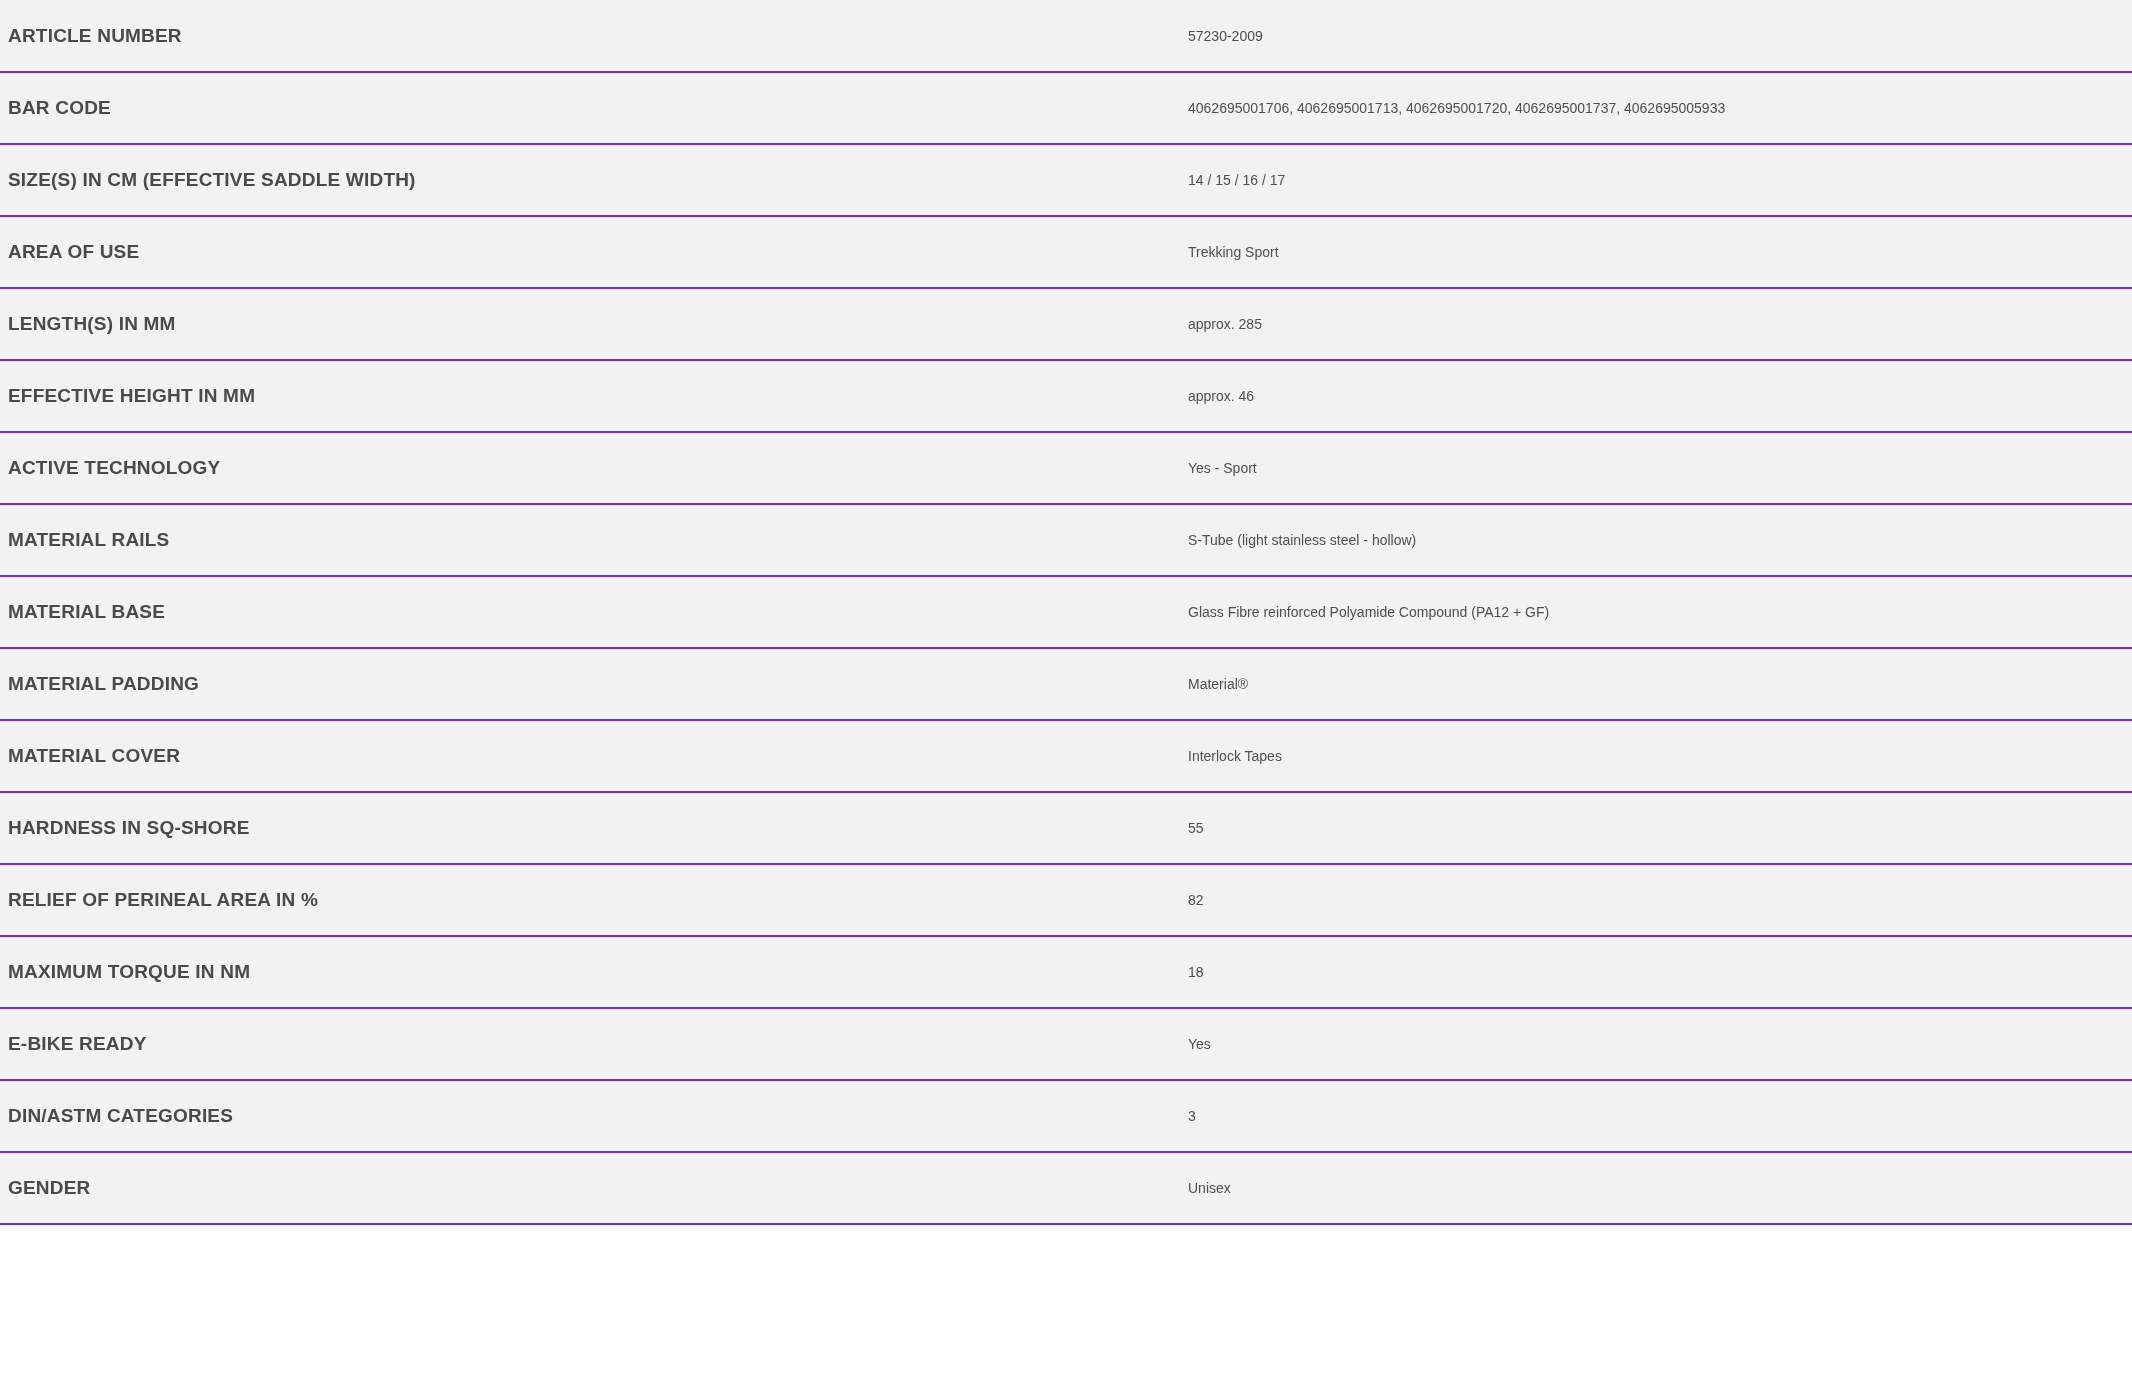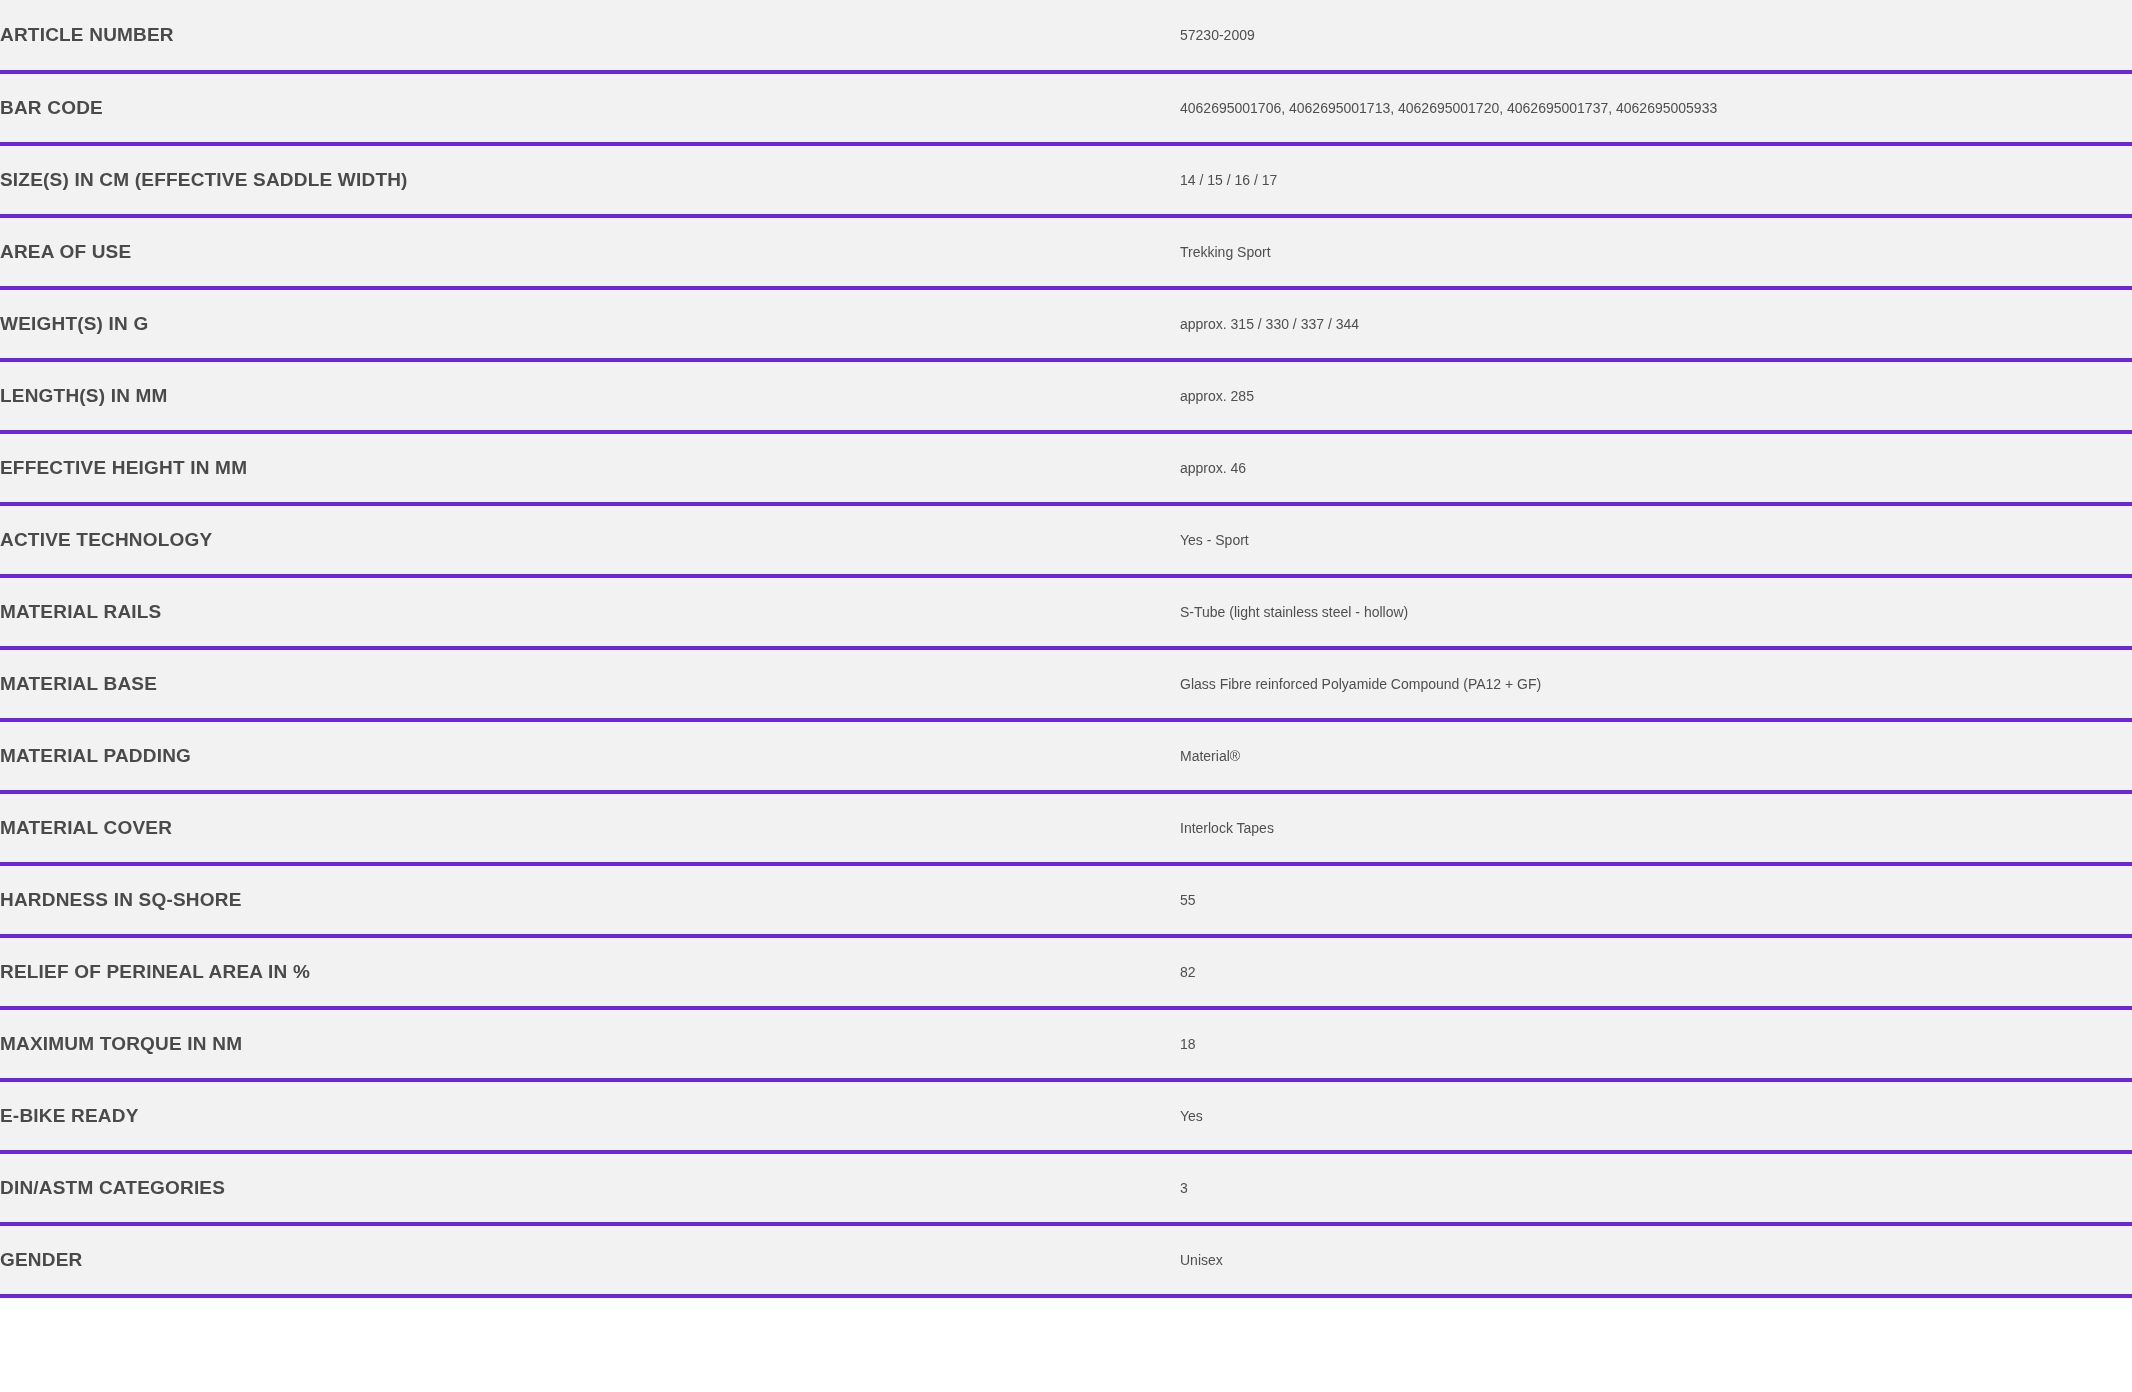--- a/index.html
+++ b/index.html
@@ -14,23 +14,23 @@
   }
   .spec-table {
     width: 2132px;
     border-collapse: collapse;
     table-layout: fixed;
   }
   .spec-table tr {
     background: #f2f2f2;
   }
   .spec-table td {
-    border-bottom: 4px solid #6d28d9;
+    border-bottom: 2px solid #6d28d9;
     vertical-align: middle;
-    padding: 0;
+    padding: 8px;
     height: 72px;
     box-sizing: border-box;
   }
   .cell-label {
     width: 1180px;
     padding-left: 20px;
     font-size: 19px;
     font-weight: bold;
     letter-spacing: 0.2px;
     color: #4a4a4a;
@@ -61,24 +61,20 @@
       <td class="cell-label">Bar code</td>
       <td class="cell-value">4062695001706, 4062695001713, 4062695001720, 4062695001737, 4062695005933</td>
     </tr>
     <tr>
       <td class="cell-label">Size(s) in cm (effective saddle width)</td>
       <td class="cell-value">14 / 15 / 16 / 17</td>
     </tr>
     <tr>
       <td class="cell-label">Area of use</td>
       <td class="cell-value">Trekking Sport</td>
-    </tr>
-    <tr>
-      <td class="cell-label">Weight(s) in g</td>
-      <td class="cell-value">approx. 315 / 330 / 337 / 344</td>
     </tr>
     <tr>
       <td class="cell-label">Length(s) in mm</td>
       <td class="cell-value">approx. 285</td>
     </tr>
     <tr>
       <td class="cell-label">Effective height in mm</td>
       <td class="cell-value">approx. 46</td>
     </tr>
     <tr>

